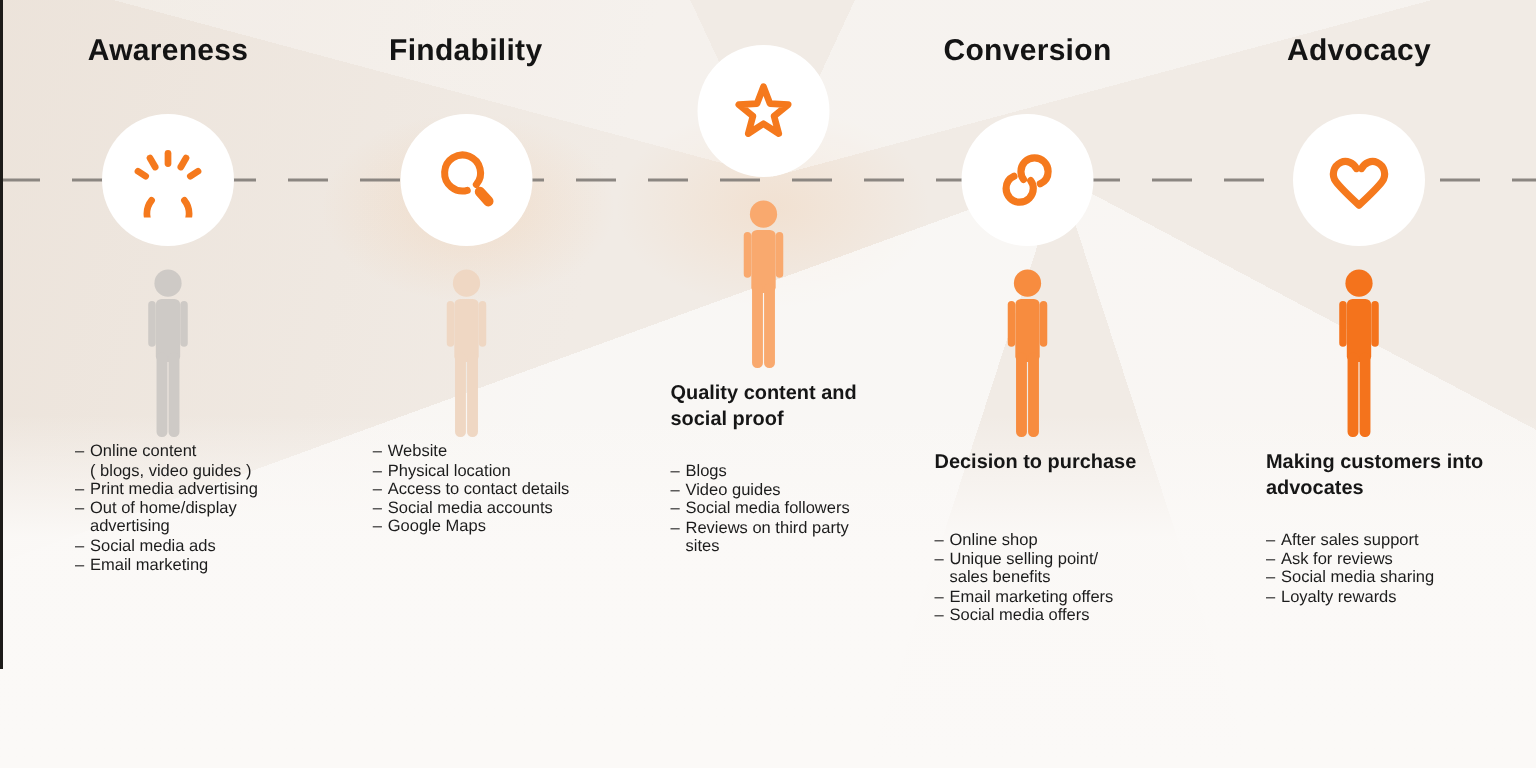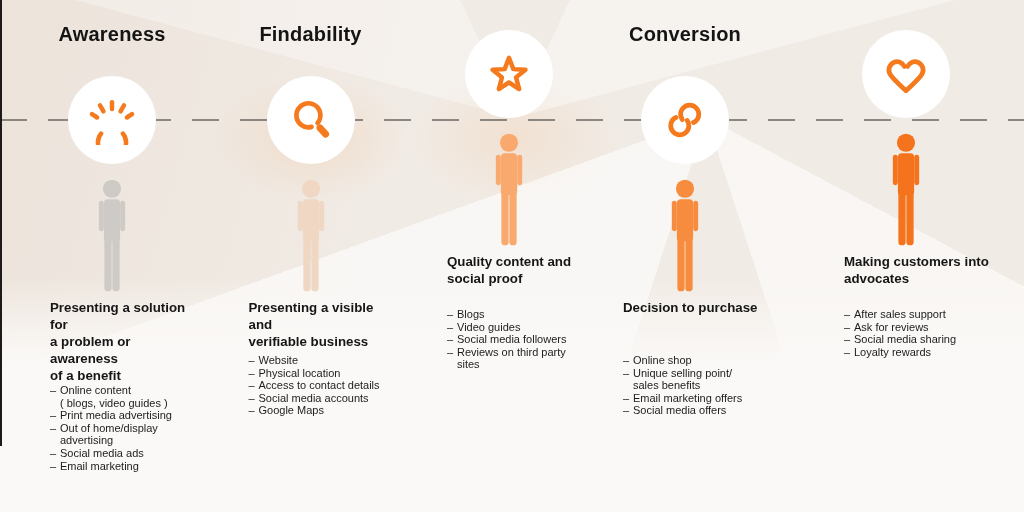--- a/index.html
+++ b/index.html
@@ -67,23 +67,20 @@
     <svg class="person" width="42" height="118" viewBox="0 0 44 118">
       <g fill="#cecac6">
         <circle cx="22" cy="9.5" r="9.5"></circle>
         <rect x="13.5" y="20.5" width="17" height="44" rx="4"></rect>
         <rect x="8.2" y="22" width="5.2" height="32" rx="2.6"></rect>
         <rect x="30.6" y="22" width="5.2" height="32" rx="2.6"></rect>
         <rect x="14" y="58" width="7.6" height="59" rx="3.6"></rect>
         <rect x="22.4" y="58" width="7.6" height="59" rx="3.6"></rect>
       </g>
     </svg>
-    <div class="stage-heading">Presenting a solution for
-a problem or awareness
-of a benefit</div>
     <div class="stage-list">
       <div class="li">
           <span class="li-marker">–</span>
           <span class="li-text">Online content
 ( blogs, video guides )</span>
         </div>
       <div class="li">
           <span class="li-marker">–</span>
           <span class="li-text">Print media advertising</span>
         </div>
@@ -116,22 +113,20 @@
     <svg class="person" width="42" height="118" viewBox="0 0 44 118">
       <g fill="#efd7c3">
         <circle cx="22" cy="9.5" r="9.5"></circle>
         <rect x="13.5" y="20.5" width="17" height="44" rx="4"></rect>
         <rect x="8.2" y="22" width="5.2" height="32" rx="2.6"></rect>
         <rect x="30.6" y="22" width="5.2" height="32" rx="2.6"></rect>
         <rect x="14" y="58" width="7.6" height="59" rx="3.6"></rect>
         <rect x="22.4" y="58" width="7.6" height="59" rx="3.6"></rect>
       </g>
     </svg>
-    <div class="stage-heading">Presenting a visible and
-verifiable business</div>
     <div class="stage-list">
       <div class="li">
           <span class="li-marker">–</span>
           <span class="li-text">Website</span>
         </div>
       <div class="li">
           <span class="li-marker">–</span>
           <span class="li-text">Physical location</span>
         </div>
       <div class="li">
@@ -226,20 +221,21 @@
           <span class="li-text">Email marketing offers</span>
         </div>
       <div class="li">
           <span class="li-marker">–</span>
           <span class="li-text">Social media offers</span>
         </div>
     </div>
   </div>
 
   <div class="stage" style="left:811px">
+    <div class="stage-title">Advocacy</div>
     <div class="icon-circle">
       <svg width="52" height="52" viewBox="0 0 48 48">
         <g fill="none" stroke-width="4.4" stroke-linecap="round" stroke="#f5791d">
           <path d="M22.5 17 C20.5 13.5 16.5 11.5 12.8 13.2 C8.3 15.3 6.8 21 9.8 25 C12 28 17 33 23.8 39.3"></path>
           <path d="M25.5 17 C27.5 13.5 31.5 11.5 35.2 13.2 C39.7 15.3 41.2 21 38.2 25 C36 28 31 33 24.2 39.3"></path>
         </g>
       </svg>
     </div>
     <svg class="person" width="42" height="118" viewBox="0 0 44 118">
       <g fill="#f4731c">

